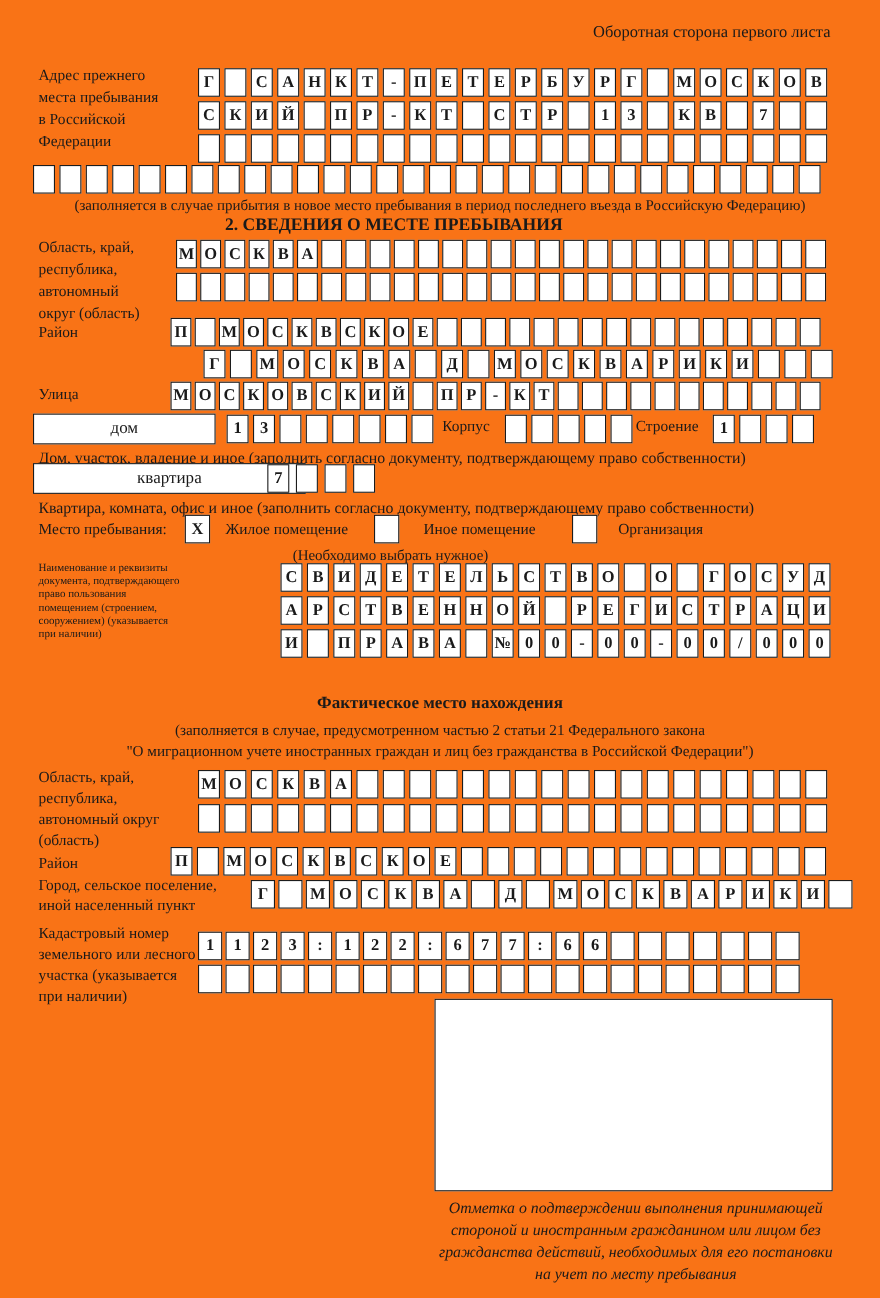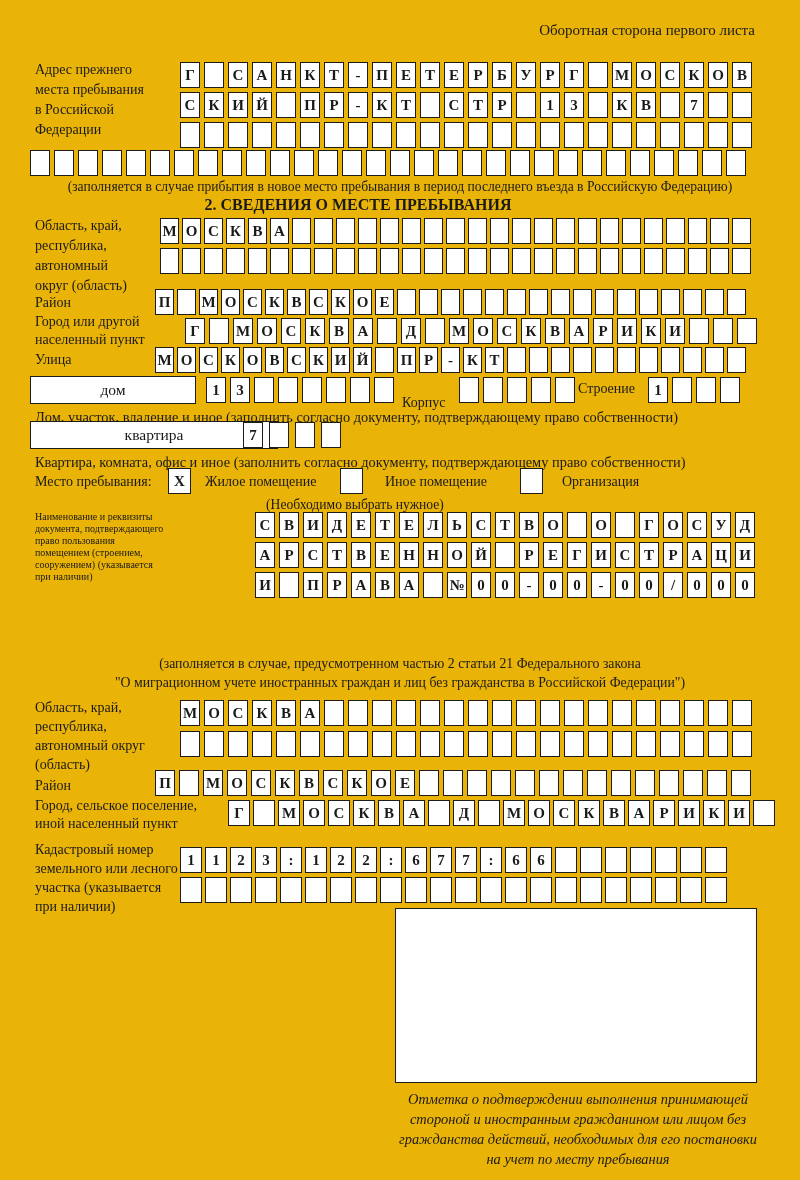--- a/index.html
+++ b/index.html
@@ -2,21 +2,21 @@
 <html><head>
 <meta charset="utf-8">
 <style>
   * { margin:0; padding:0; box-sizing:border-box; }
   html,body { background:#fff; }
   body {
     width:800px; height:1180px;
     font-family:"Liberation Serif","DejaVu Serif",serif;
     color:#1a1a1a;
   }
-  .page { position:relative; width:800px; height:1180px; background:#eab308; overflow:hidden; }
+  .page { position:relative; width:800px; height:1180px; background:#f97316; overflow:hidden; }
   .abs { position:absolute; }
   .label { font-size:14px; line-height:1.42; white-space:pre-line; }
   .small-label { font-size:10px; line-height:1.2; white-space:pre-line; }
   .cap { font-size:13.6px; }
   .cap14 { font-size:14.4px; }
   .title { font-weight:bold; font-size:16px; }
   .center { text-align:center; }
   .boxrow { position:absolute; display:flex; gap:4px; }
   .boxrow.g3 { gap:3px; }
   .boxrow.g6 { gap:6px; }
@@ -255,22 +255,20 @@
       <div class="cell"></div>
       <div class="cell"></div>
       <div class="cell"></div>
       <div class="cell"></div>
       <div class="cell"></div>
       <div class="cell"></div>
       <div class="cell"></div>
       <div class="cell"></div>
     </div>
 
-  <div class="abs label" style="left:35px; top:313px; width:150px; line-height:1.28;">Город или другой
-населенный пункт</div>
   <div class="boxrow" style="left:185px; top:318px;">
       <div class="cell">Г</div>
       <div class="cell"></div>
       <div class="cell">М</div>
       <div class="cell">О</div>
       <div class="cell">С</div>
       <div class="cell">К</div>
       <div class="cell">В</div>
       <div class="cell">А</div>
       <div class="cell"></div>
@@ -326,21 +324,21 @@
   <div class="boxrow" style="left:206px; top:377px;">
       <div class="cell">1</div>
       <div class="cell">3</div>
       <div class="cell"></div>
       <div class="cell"></div>
       <div class="cell"></div>
       <div class="cell"></div>
       <div class="cell"></div>
       <div class="cell"></div>
     </div>
-  <div class="abs label" style="left:402px; top:379px;margin-top:14px;">Корпус</div>
+  <div class="abs label" style="left:402px; top:379px;">Корпус</div>
   <div class="boxrow" style="left:459px; top:377px;">
       <div class="cell"></div>
       <div class="cell"></div>
       <div class="cell"></div>
       <div class="cell"></div>
       <div class="cell"></div>
     </div>
   <div class="abs label" style="left:578px; top:379px;">Строение</div>
   <div class="boxrow" style="left:648px; top:377px;">
       <div class="cell">1</div>
@@ -437,20 +435,21 @@
       <div class="cell">0</div>
       <div class="cell">-</div>
       <div class="cell">0</div>
       <div class="cell">0</div>
       <div class="cell">/</div>
       <div class="cell">0</div>
       <div class="cell">0</div>
       <div class="cell">0</div>
     </div>
 
+  <div class="abs title center" style="left:0; top:631px; width:800px; font-size:15.5px;">Фактическое место нахождения</div>
   <div class="abs cap center" style="left:0; top:656px; width:800px; font-size:13.8px;">(заполняется в случае, предусмотренном частью 2 статьи 21 Федерального закона</div>
   <div class="abs cap center" style="left:0; top:675px; width:800px; font-size:13.8px;">"О миграционном учете иностранных граждан и лиц без гражданства в Российской Федерации")</div>
 
   <div class="abs label" style="left:35px; top:698px; width:150px; line-height:1.36;">Область, край,
 республика,
 автономный округ
 (область)</div>
   <div class="boxrow" style="left:180px; top:700px;">
       <div class="cell">М</div>
       <div class="cell">О</div>

